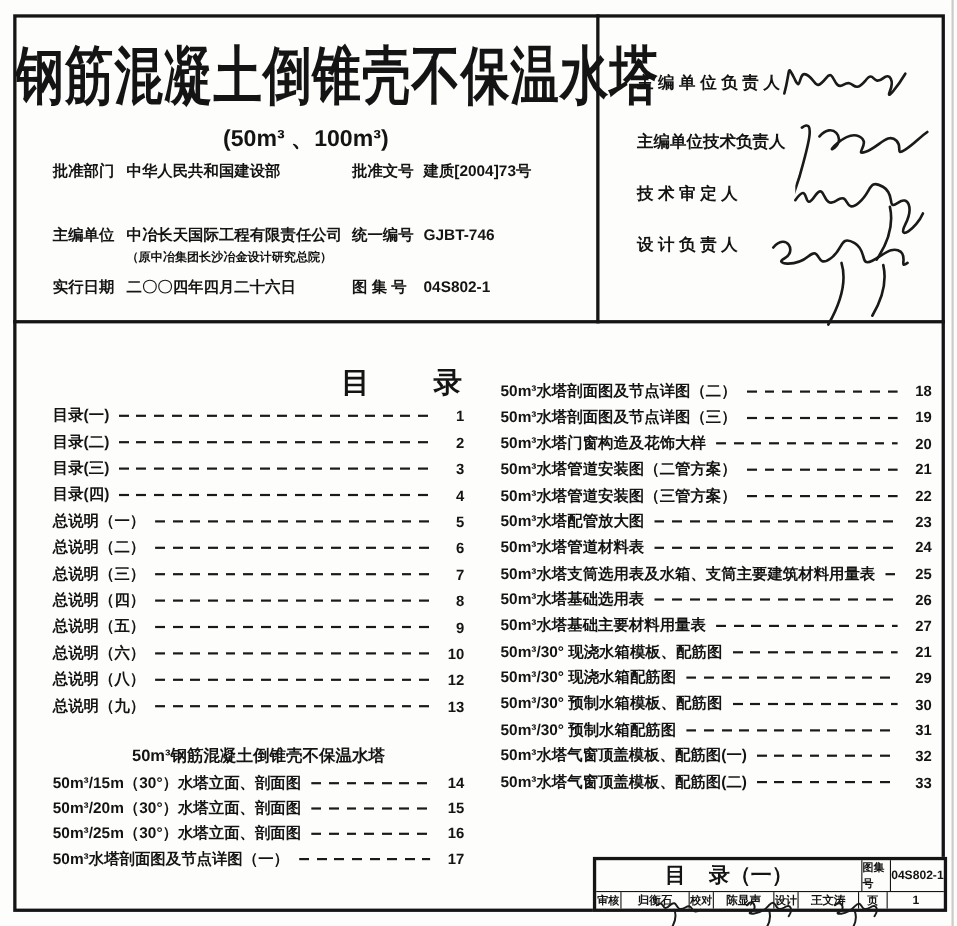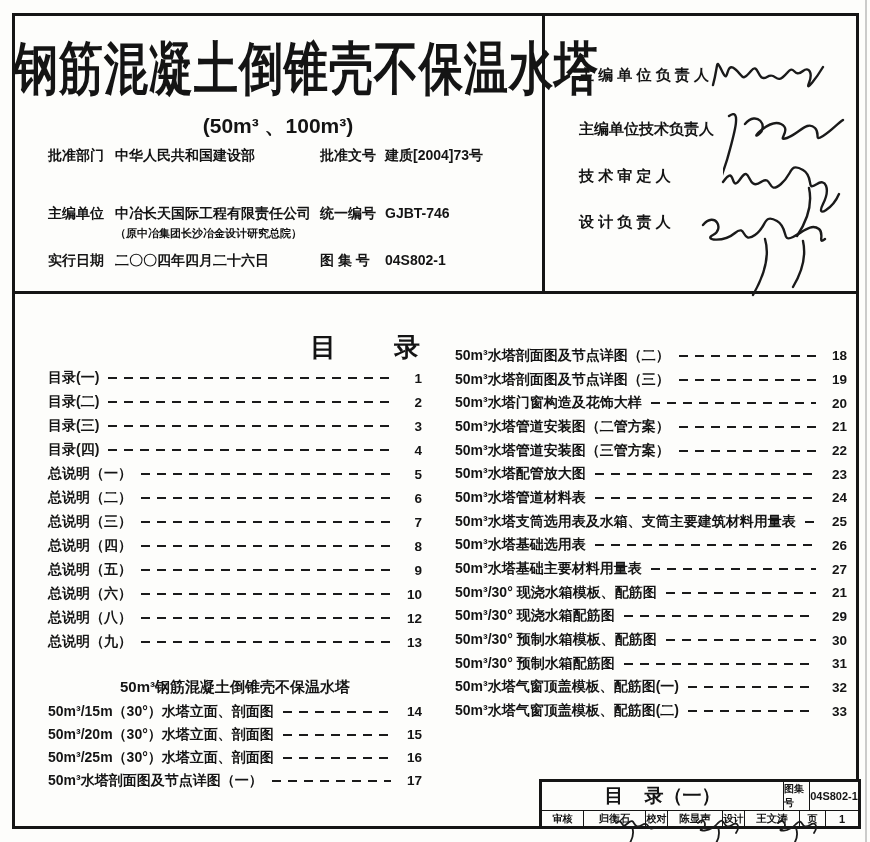--- a/index.html
+++ b/index.html
@@ -44,21 +44,21 @@
   .tbar { position:absolute; left:539px; top:779px; width:322px; height:50px; border:3px solid #151515;
       background:#fdfdfb; display:flex; flex-direction:column; }
   .tbar-row { display:flex; flex:1; }
   .tc { border-right:1.5px solid #151515; display:flex; align-items:center; justify-content:center; overflow:visible; }
   .tc:last-child { border-right:none; }
   .tbar-row1 { border-bottom:1.5px solid #151515; }
   .tb-title { width:242px; font-size:19px; font-weight:900; white-space:pre; }
   .tb-lab { font-size:10px; font-weight:700; }
   .tb-val { font-size:11px; font-weight:800; }
   .tb-name { font-size:10.5px; font-weight:700; position:relative; }
-  .w26{width:26px;} .w49{flex:1;} .w24{width:42px;} .w63{width:62px;} .w23{width:22px;} .w56{width:55px;}
+  .w26{width:26px;} .w49{flex:1;} .w24{width:23px;} .w63{width:62px;} .w23{width:22px;} .w56{width:55px;}
 </style>
 </head>
 <body>
 
 <div class="page">
 
   <div class="scan-edge"></div>
   <div class="frame"></div>
   <div class="hdiv"></div>
   <div class="vdiv"></div>

